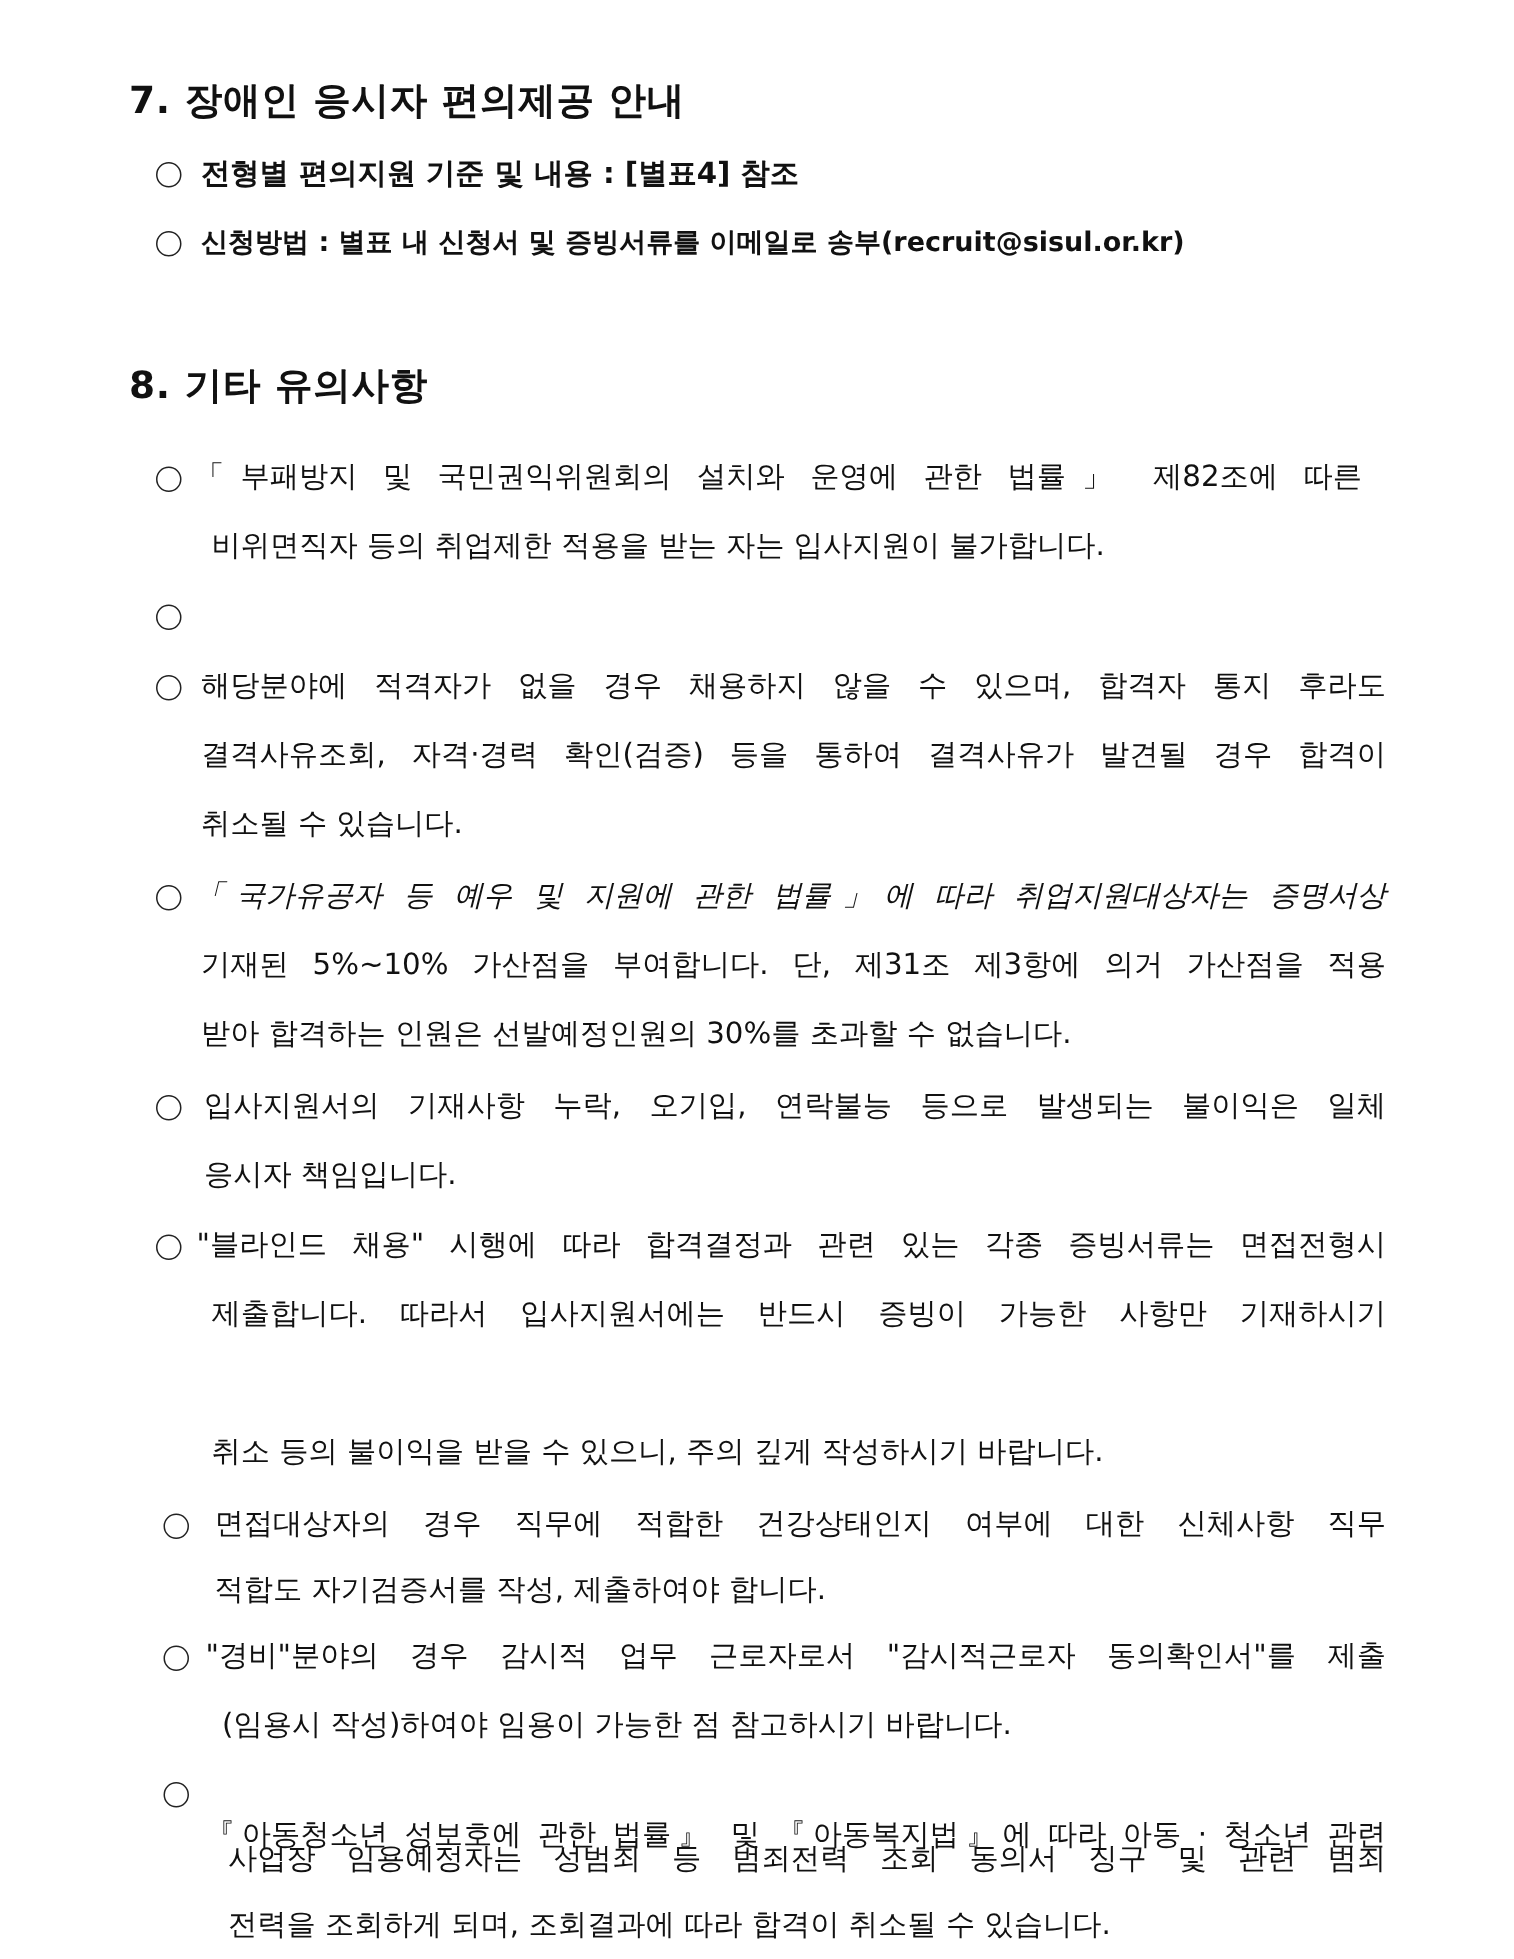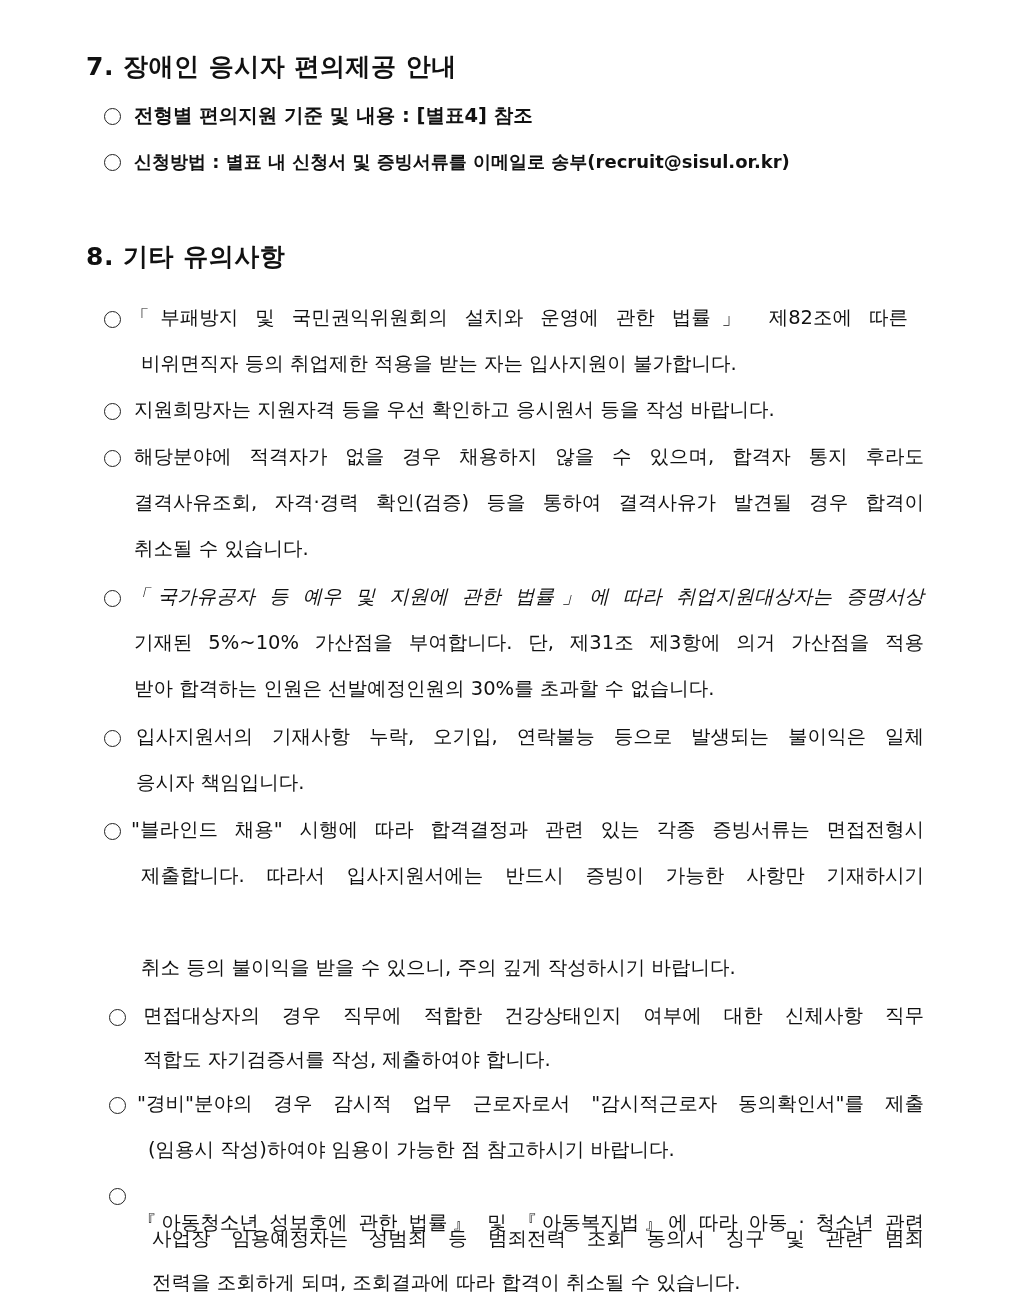--- a/index.html
+++ b/index.html
@@ -63,21 +63,20 @@
   <div class="bullet-abs" style="left:104px; top:154px;"></div>
   <div class="line bold" style="left:134px; top:149px; width:774px; font-size:18px;">신청방법 : 별표 내 신청서 및 증빙서류를 이메일로 송부(recruit@sisul.or.kr)</div>
 
   <h2 class="section-title" style="top:240px;">8. 기타 유의사항</h2>
 
   <div class="bullet-abs" style="left:104px; top:311px;"></div>
   <div class="line justify" style="left:130px; top:305px; width:778px;">「부패방지 및 국민권익위원회의 설치와 운영에 관한 법률」 제82조에 따른</div>
   <div class="line" style="left:141px; top:351px;">비위면직자 등의 취업제한 적용을 받는 자는 입사지원이 불가합니다.</div>
 
   <div class="bullet-abs" style="left:104px; top:403px;"></div>
-  <div class="line" style="left:134px; top:397px; width:758px;">지원희망자는 지원자격 등을 우선 확인하고 응시원서 등을 작성 바랍니다.</div>
 
   <div class="bullet-abs" style="left:104px; top:450px;"></div>
   <div class="line justify" style="left:134px; top:490px; width:790px;">결격사유조회, 자격·경력 확인(검증) 등을 통하여 결격사유가 발견될 경우 합격이</div>
   <div class="line justify" style="left:134px; top:444px; width:790px;">해당분야에 적격자가 없을 경우 채용하지 않을 수 있으며, 합격자 통지 후라도</div>
   <div class="line" style="left:134px; top:536px;">취소될 수 있습니다.</div>
 
   <div class="bullet-abs" style="left:104px; top:590px;"></div>
   <div class="line justify" style="left:130px; top:584px; width:794px;font-style:italic;">「국가유공자 등 예우 및 지원에 관한 법률」에 따라 취업지원대상자는 증명서상</div>
   <div class="line justify" style="left:134px; top:630px; width:790px;">기재된 5%~10% 가산점을 부여합니다. 단, 제31조 제3항에 의거 가산점을 적용</div>
   <div class="line" style="left:134px; top:676px;">받아 합격하는 인원은 선발예정인원의 30%를 초과할 수 없습니다.</div>

